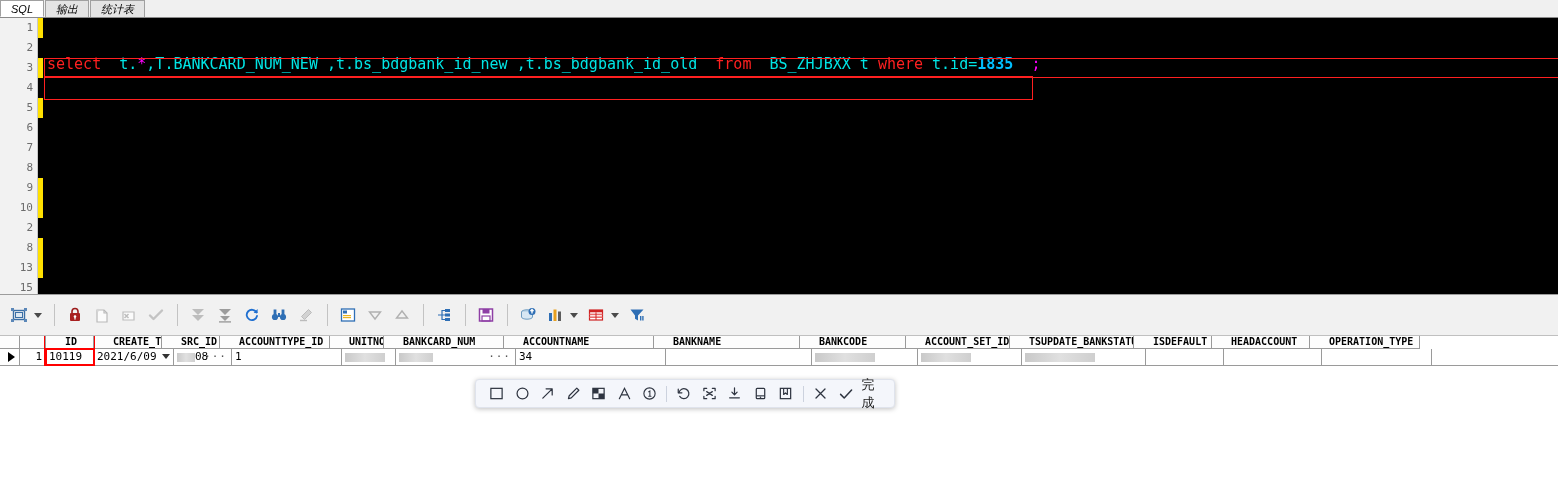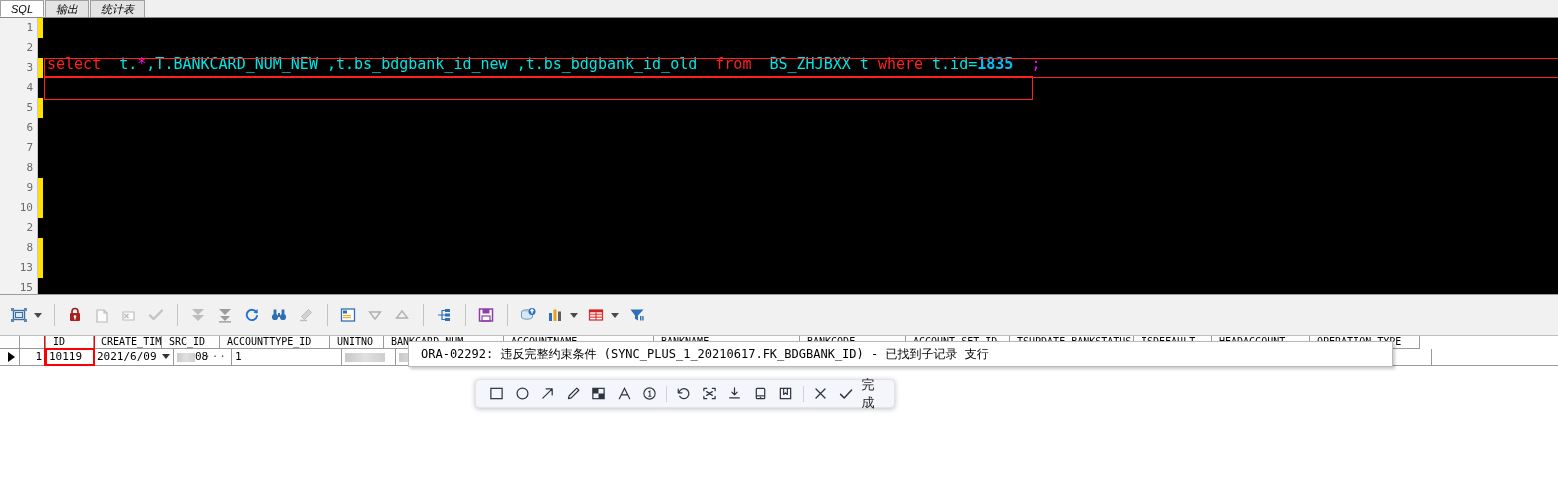--- a/index.html
+++ b/index.html
@@ -81,22 +81,22 @@
 
   
   .grid {
     position:absolute; left:0; top:336px; width:1558px; height:30px;
     background:#ffffff; font-size:11px;
   }
   .ghead { display:flex; height:13px; background:#ffffff; }
   .ghead .gh {
     border-right:1px solid #9a9a9a; border-bottom:1px solid #9a9a9a;
     font-family:"DejaVu Sans Mono","Liberation Mono",monospace;
-    font-size:10px; line-height:12px; padding-left:7px; color:#000;
-    overflow:hidden; white-space:nowrap; background:#fdfdfd;
+    font-size:10px; line-height:12px; padding-left:19px; color:#000;
+    overflow:hidden; white-space:nowrap; background:#fdfdfd;font-weight:bold;
   }
   .grow { display:flex; height:17px; border-bottom:1px solid #9a9a9a; }
   .grow .gc {
     border-right:1px solid #9a9a9a;
     font-family:"DejaVu Sans Mono","Liberation Mono",monospace;
     font-size:11px; line-height:16px; padding-left:3px; color:#000;
     overflow:hidden; white-space:nowrap; background:#fff; position:relative;
   }
   .rowhdr { width:20px; background:#e9e9e9; display:flex; align-items:center; justify-content:center; }
   .rowhdr .arrow { width:0;height:0;border-top:5px solid transparent;border-bottom:5px solid transparent;border-left:7px solid #000; }
@@ -402,23 +402,20 @@
       <div class="gc" style="width:124px"><span class="blur" style="width:70px"></span></div>
       <div class="gc" style="width:78px"></div>
       <div class="gc" style="width:98px"></div>
       <div class="gc" style="width:110px"></div>
     </div>
 
     <div class="redcol" style="left:44px"></div>
     <div class="redcol" style="left:94px"></div>
   </div>
 
-  <div class="tooltip">
-    <span>ORA-02292: 违反完整约束条件 (SYNC_PLUS_1_20210617.FK_BDGBANK_ID) - 已找到子记录 支行</span>
-  </div>
 
   <div class="anno">
     <div class="abtn">
       <svg width="15" height="15" viewBox="0 0 16 16">
           <rect x="2" y="2.5" width="12" height="11" fill="none" stroke="#2e3440" stroke-width="1.3"></rect>
         </svg>
     </div>
     <div class="abtn">
       <svg width="15" height="15" viewBox="0 0 16 16">
           <circle cx="8" cy="8" r="5.8" fill="none" stroke="#2e3440" stroke-width="1.3"></circle>

